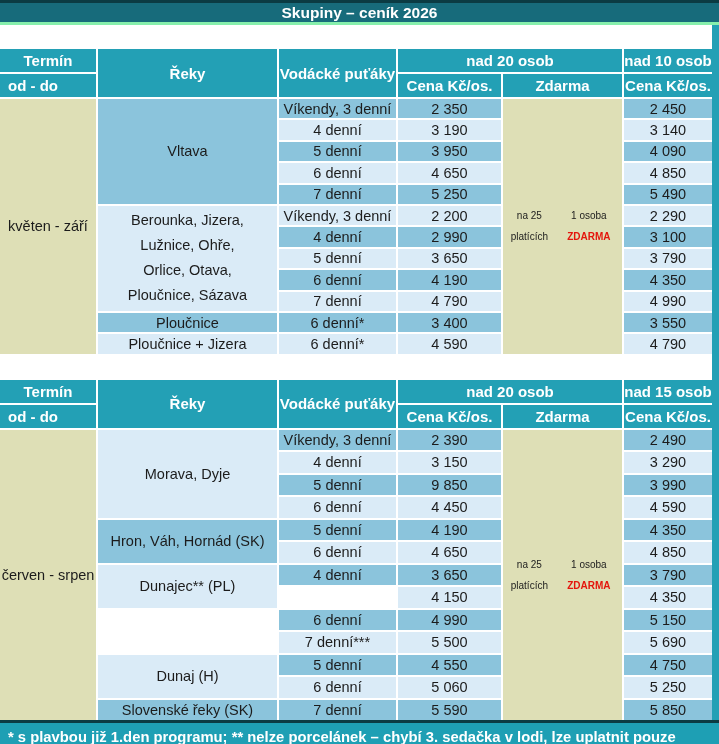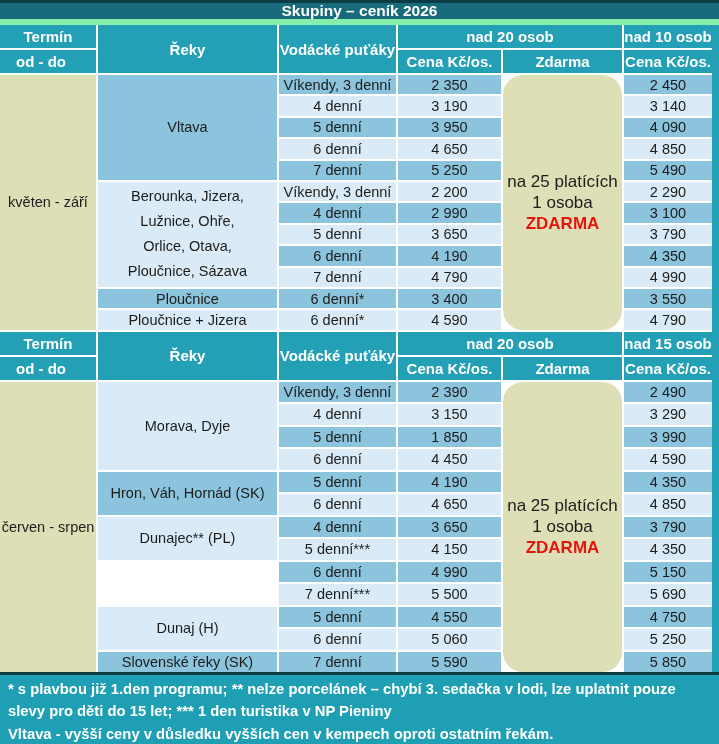--- a/index.html
+++ b/index.html
@@ -10,58 +10,58 @@
     width:719px; height:744px;
     background:#23A0B5;
     display:flex; flex-direction:column;
     overflow:hidden;
   }
 
   .title-bar{
     height:25px; flex:none;
     background:#176B7B;
     border-top:3px solid #0B3B43;
-    border-bottom:6px solid #86efac;
+    border-bottom:3px solid #86efac;
     color:#fff; font-weight:bold; font-size:15.5px;
     display:flex; align-items:center; justify-content:center;
   }
 
   .table{
     margin-right:7px;
     background:#fff;
     display:flex; flex-direction:column; gap:2px;
     flex:none;
   }
 
   .grid{
     display:grid;
     grid-template-columns:96px 179px 117px 103px 119px 1fr;
     gap:2px;
     background:#fff;
   }
-  .ghead{ grid-template-rows:23px 23px; }
+  .ghead{ grid-template-rows:23px 23px;margin-top:24px; }
   .gbody1{ grid-template-rows:repeat(12, 19.4px); }
   .gbody2{ grid-template-rows:repeat(13, 20.5px); }
 
   .c{
     display:flex; align-items:center; justify-content:center;
     text-align:center;
     font-size:14.5px; color:#1c1c1c;
     overflow:hidden;
   }
   .hc{
     background:#23A0B5; color:#fff;
     font-weight:bold; font-size:15px;
   }
-  .hc.left{ justify-content:flex-start; padding-left:16px; }
+  .hc.left{ justify-content:flex-start; padding-left:8px; }
   .dark { background:#8BC4DC; }
   .light{ background:#DAEBF7; }
   .beige{ background:#DEDFB6; }
   .lines{ white-space:pre-line; line-height:25px; }
-  .zdarma-cell{ flex-direction:column; line-height:21px; font-size:17px;border-radius:20px; }
+  .zdarma-cell{ flex-direction:row; line-height:21px; font-size:10px; }
   .zdarma-red{ color:#E4160C; font-weight:bold; }
 
   .footer{
     flex:1;
     background:#1E9FB4;
     border-top:3px solid #0B3B43;
     color:#fff; font-weight:bold; font-size:14.8px;
     line-height:1.5;
     padding:3px 8px 0 8px;
     white-space:pre-line;
@@ -181,40 +181,39 @@
 
       <div class="c dark" style="grid-area:1/3">Víkendy, 3 denní</div>
       <div class="c dark" style="grid-area:1/4">2 390</div>
       <div class="c dark" style="grid-area:1/6">2 490</div>
 
       <div class="c light" style="grid-area:2/3">4 denní</div>
       <div class="c light" style="grid-area:2/4">3 150</div>
       <div class="c light" style="grid-area:2/6">3 290</div>
 
       <div class="c dark" style="grid-area:3/3">5 denní</div>
-      <div class="c dark" style="grid-area:3/4">1 850</div>
+      <div class="c dark" style="grid-area:3/4">9 850</div>
       <div class="c dark" style="grid-area:3/6">3 990</div>
 
       <div class="c light" style="grid-area:4/3">6 denní</div>
       <div class="c light" style="grid-area:4/4">4 450</div>
       <div class="c light" style="grid-area:4/6">4 590</div>
 
       <div class="c dark" style="grid-area:5/3">5 denní</div>
       <div class="c dark" style="grid-area:5/4">4 190</div>
       <div class="c dark" style="grid-area:5/6">4 350</div>
 
       <div class="c light" style="grid-area:6/3">6 denní</div>
       <div class="c light" style="grid-area:6/4">4 650</div>
       <div class="c light" style="grid-area:6/6">4 850</div>
 
       <div class="c dark" style="grid-area:7/3">4 denní</div>
       <div class="c dark" style="grid-area:7/4">3 650</div>
       <div class="c dark" style="grid-area:7/6">3 790</div>
 
-      <div class="c light" style="grid-area:8/3">5 denní***</div>
       <div class="c light" style="grid-area:8/4">4 150</div>
       <div class="c light" style="grid-area:8/6">4 350</div>
 
       <div class="c dark" style="grid-area:9/3">6 denní</div>
       <div class="c dark" style="grid-area:9/4">4 990</div>
       <div class="c dark" style="grid-area:9/6">5 150</div>
 
       <div class="c light" style="grid-area:10/3">7 denní***</div>
       <div class="c light" style="grid-area:10/4">5 500</div>
       <div class="c light" style="grid-area:10/6">5 690</div>

